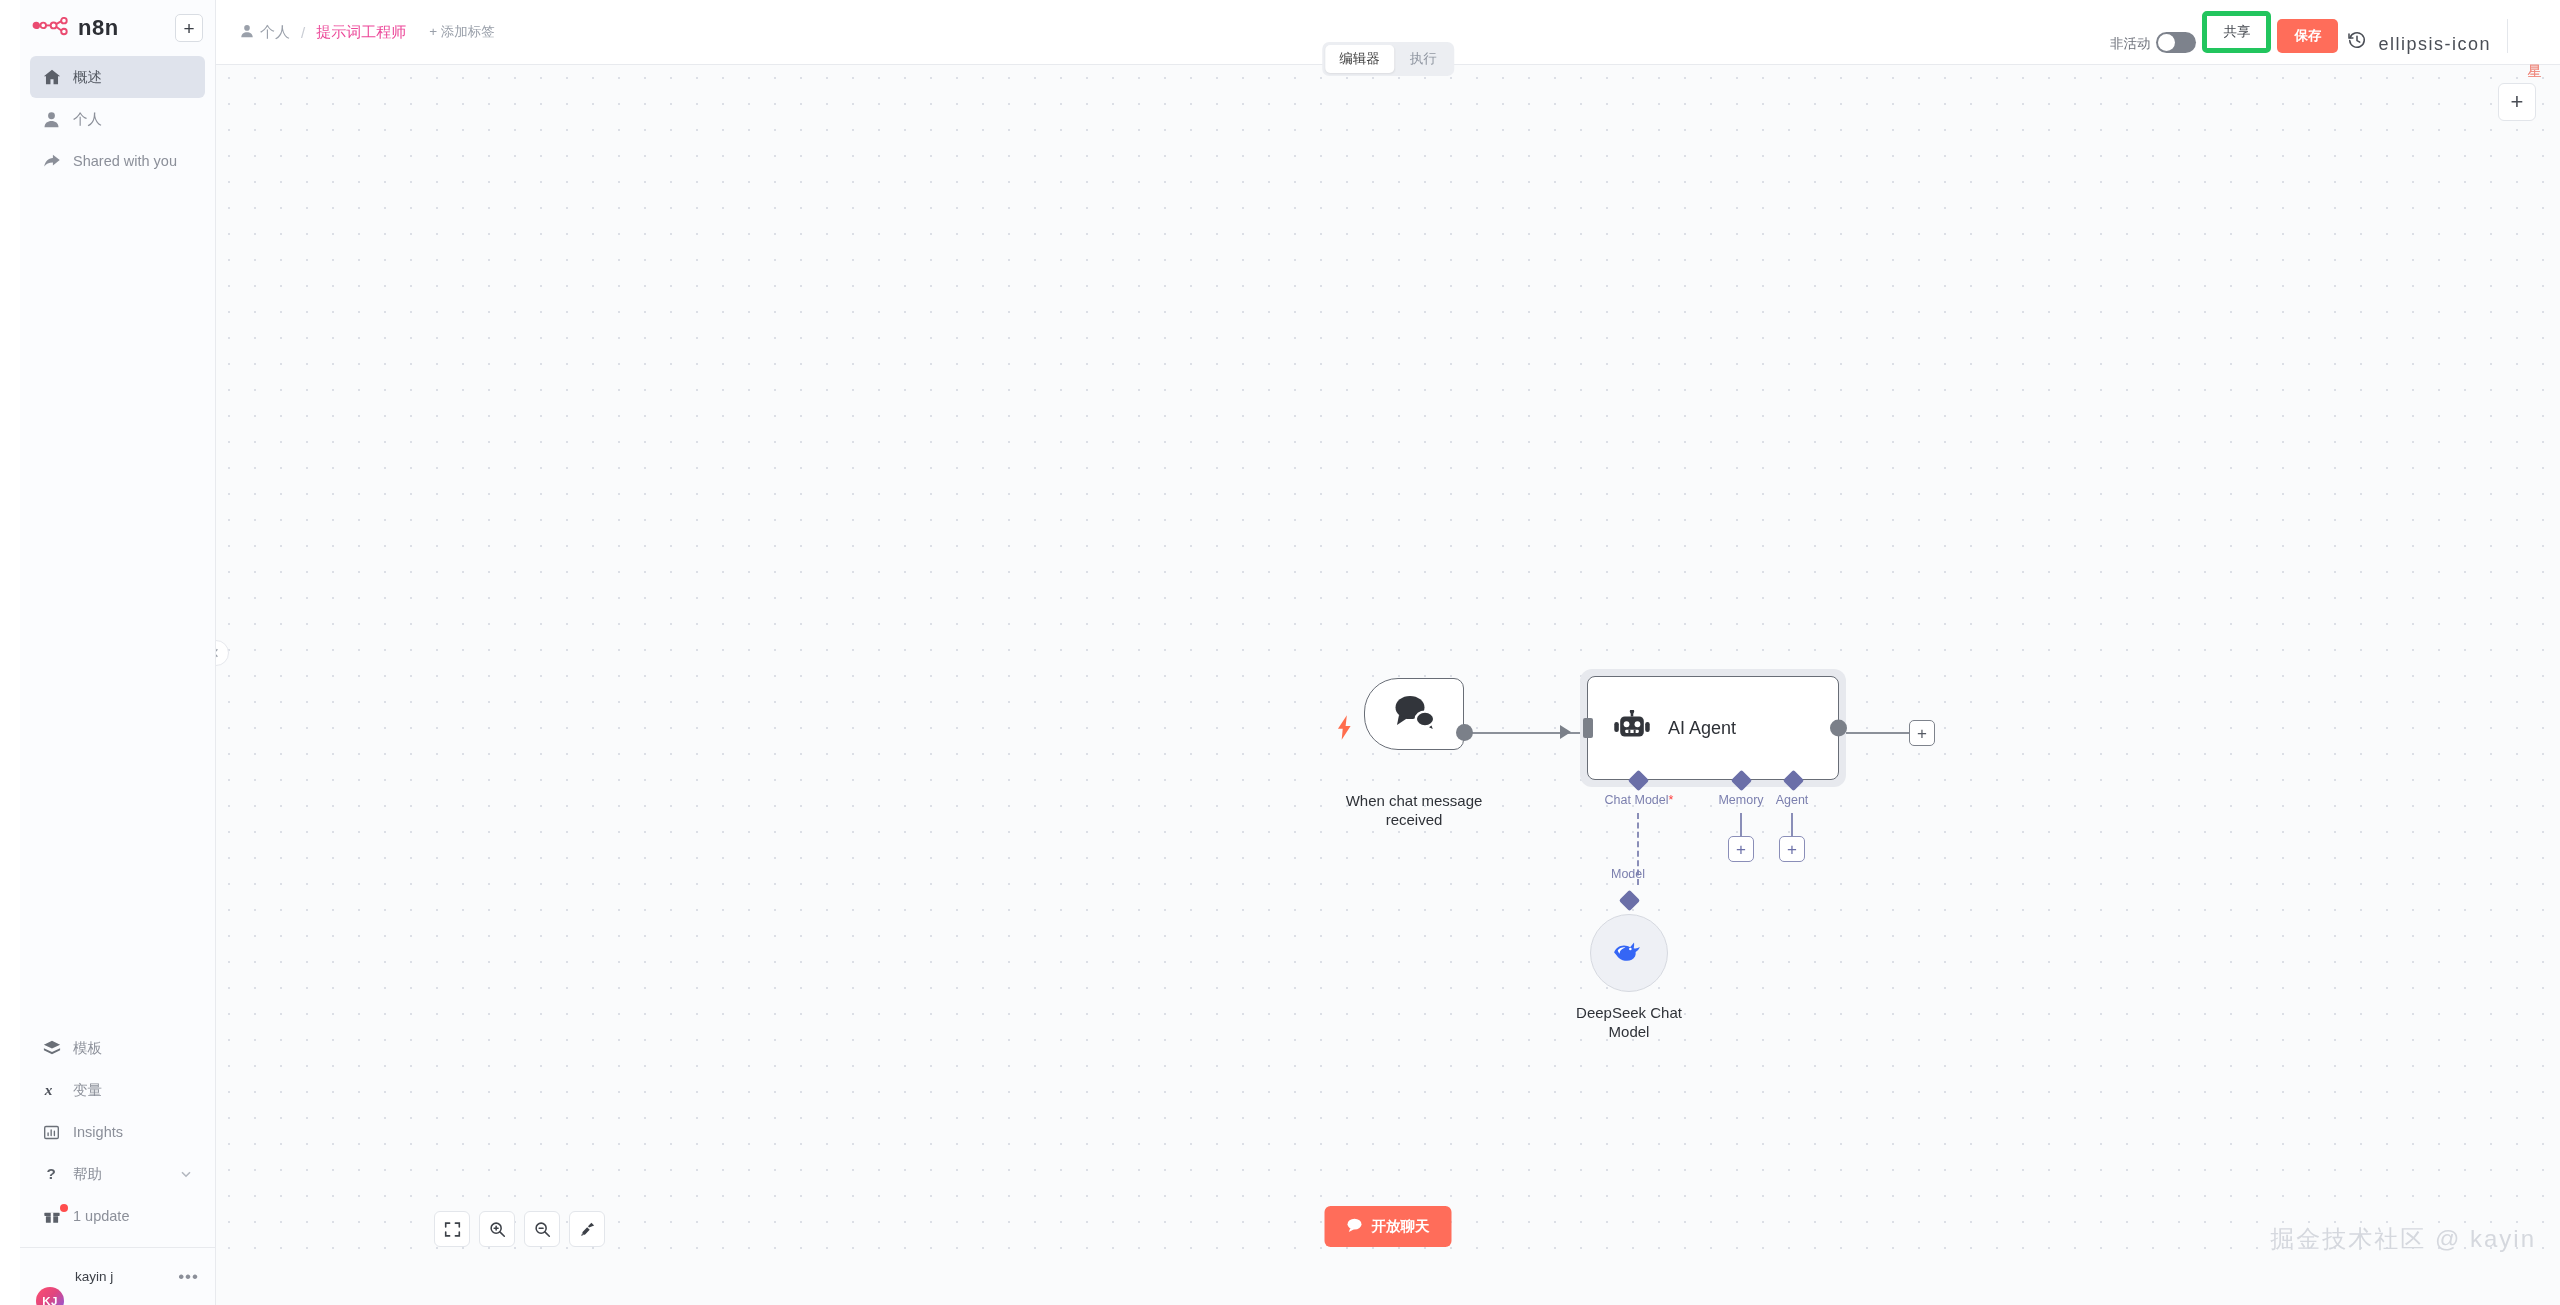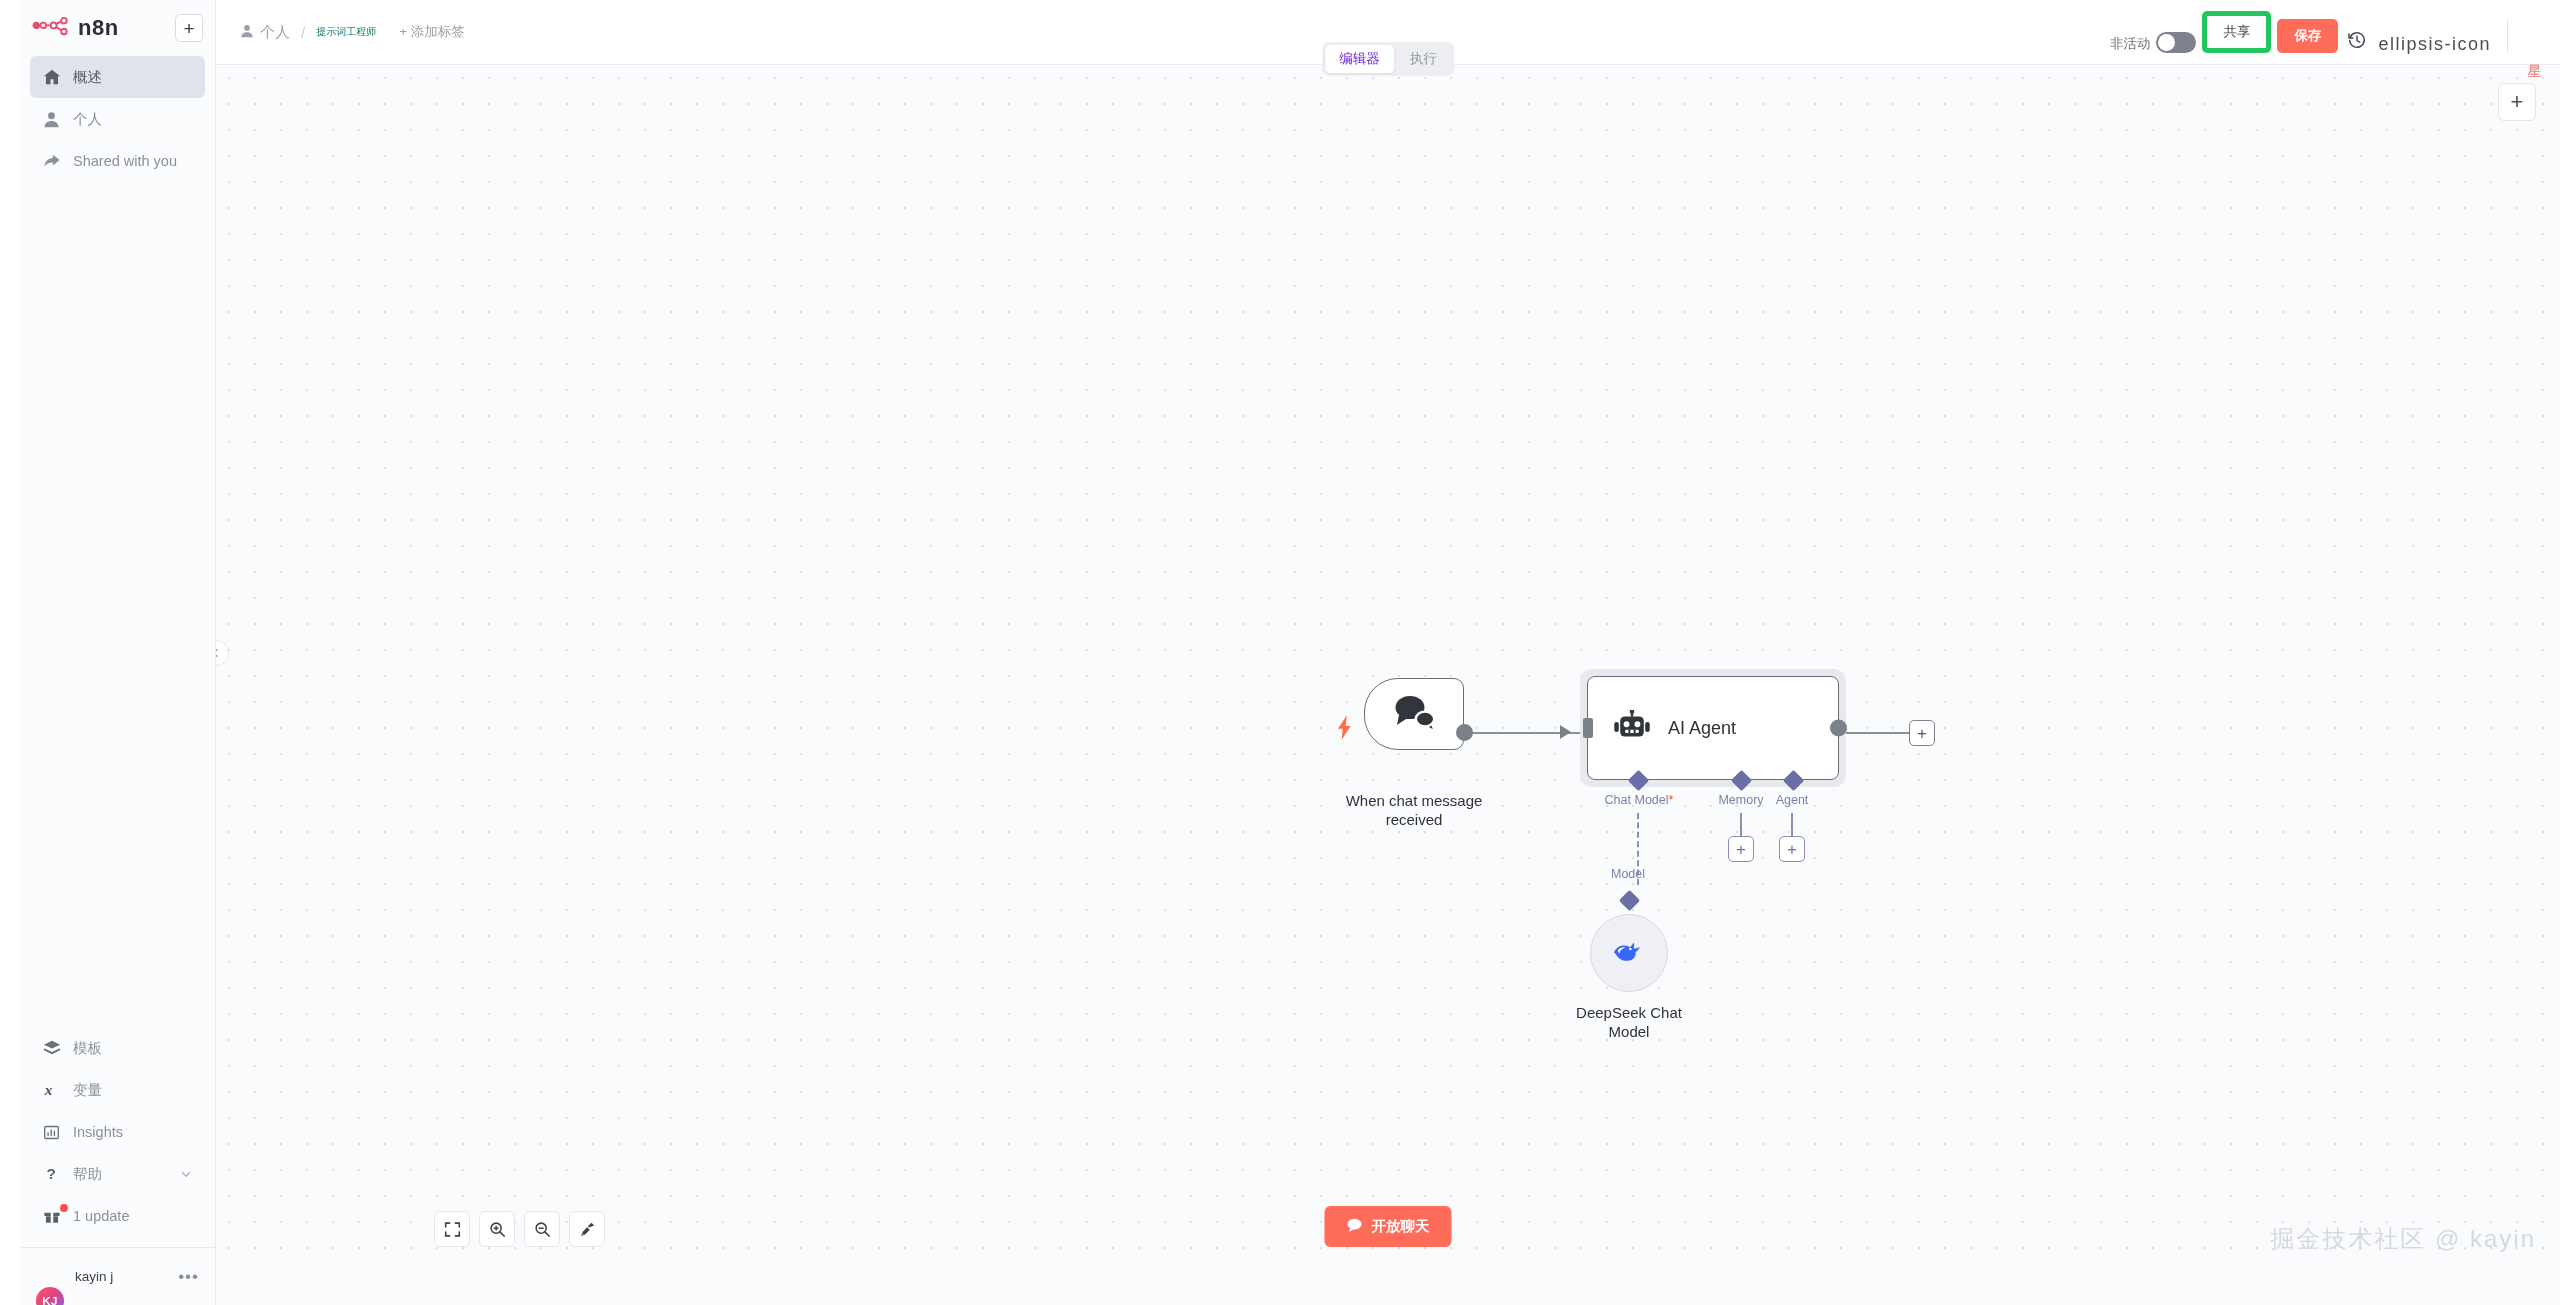--- a/index.html
+++ b/index.html
@@ -56,29 +56,29 @@
   
   .main { flex: 1 1 auto; position: relative; height: 1305px; background: #fafbfc; }
 
   .topbar {
     height: 65px; background: #fff; border-bottom: 1px solid #e8eaee;
     display: flex; align-items: center; padding: 0 0 0 24px; position: relative; z-index: 30;
   }
   .bc { display: flex; align-items: center; gap: 9px; font-size: 15px; }
   .bc-person { display: flex; align-items: center; gap: 6px; color: #9aa0aa; }
   .bc-sep { color: #c9cdd4; font-size: 15px; padding: 0 2px; }
-  .bc-name { color: #0f766e; font-size: 10px; }
+  .bc-name { color: #ec4899; font-size: 15px; }
   .bc-tag { color: #9aa0aa; font-size: 13.5px; margin-left: 14px; }
 
   .tabs {
     position: absolute; left: 50%; transform: translateX(-50%); top: 42px;
     background: #eceef2; border-radius: 7px; padding: 3px; display: flex; gap: 2px; z-index: 40;
   }
   .tab { padding: 5px 14px; border-radius: 5px; font-size: 13.5px; color: #9096a1; }
-  .tab.active { background: #fff; color: #6d28d9; box-shadow: 0 1px 2px rgba(0,0,0,.07); }
+  .tab.active { background: #fff; color: #404040; box-shadow: 0 1px 2px rgba(0,0,0,.07); }
 
   .top-right { margin-left: auto; display: flex; align-items: flex-end; gap: 6px; padding-right: 0; }
   .tr-label { font-size: 13.5px; color: #6e727b; }
   .toggle {
     width: 40px; height: 21px; border-radius: 11px; background: #7d828c; position: relative;
   }
   .toggle .knob {
     position: absolute; left: 2px; top: 2px; width: 17px; height: 17px;
     border-radius: 50%; background: #fff;
   }

